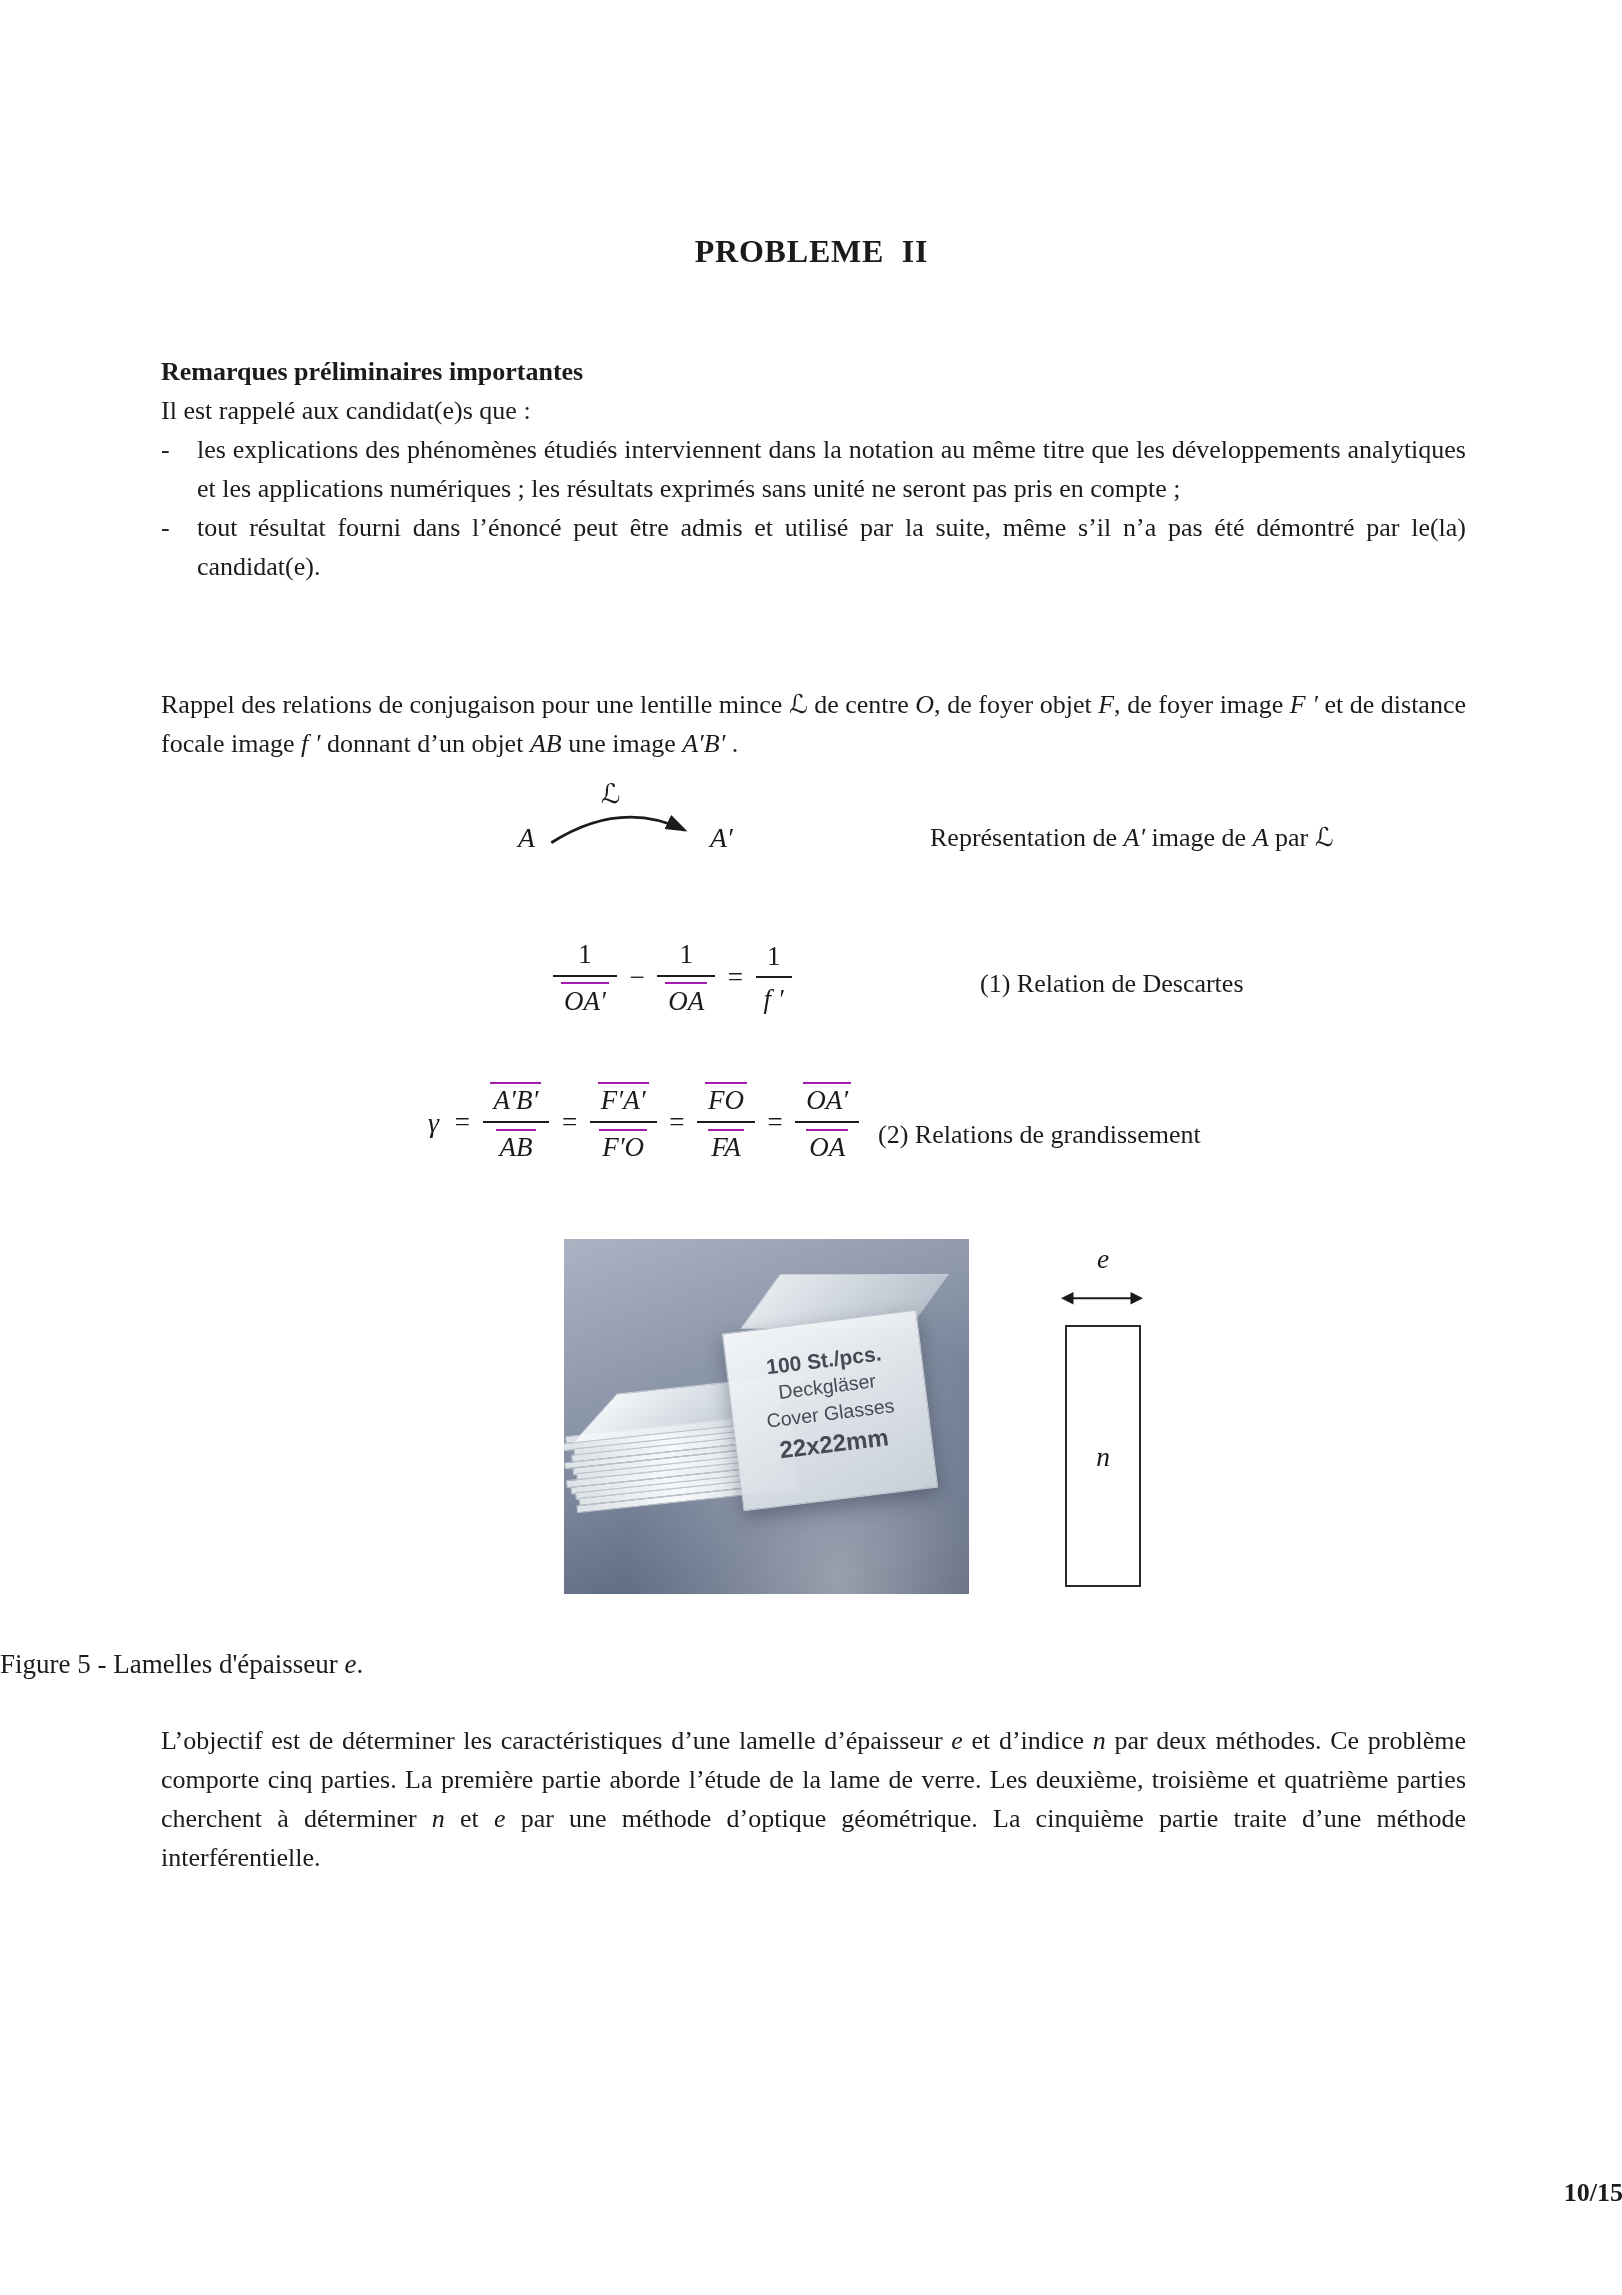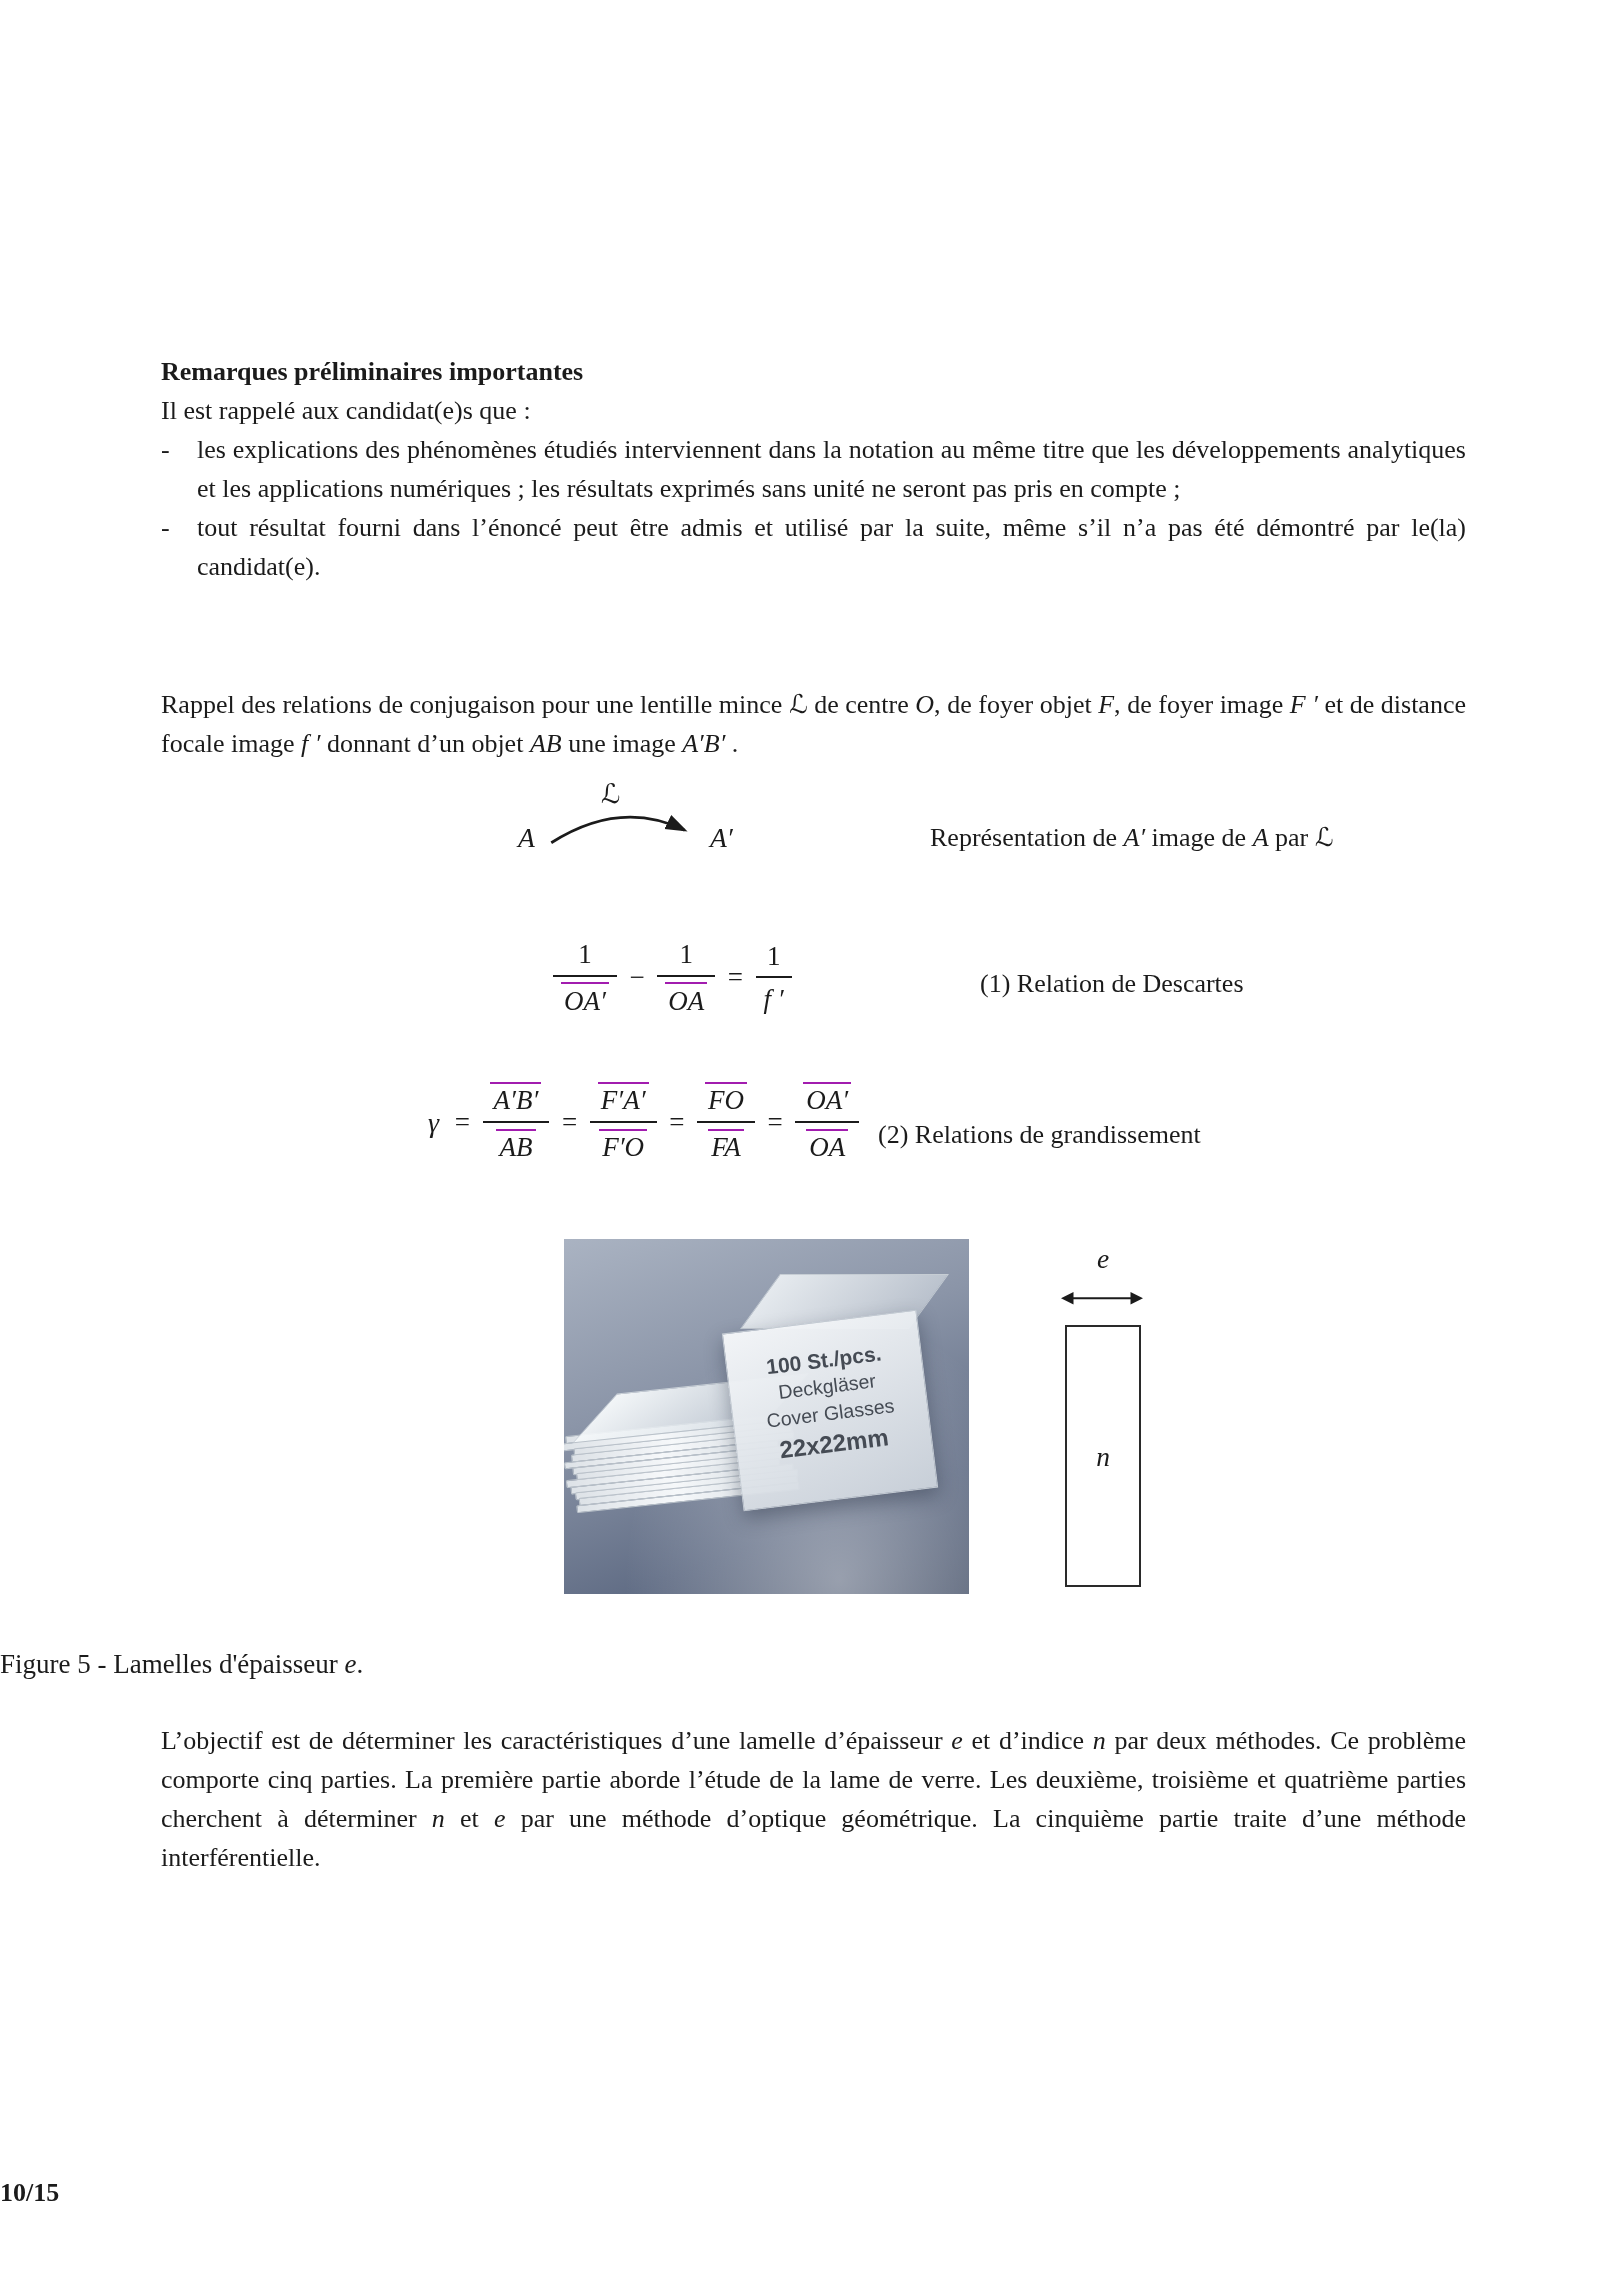--- a/index.html
+++ b/index.html
@@ -61,27 +61,28 @@
   .bl3{font-size:19.6px}
   .bl4{font-weight:bold;font-size:24px;margin-top:3.1px}
   .e-label{position:absolute;left:1065px;top:1239px;width:76px;text-align:center;
            font-style:italic;font-size:27.5px}
   .e-arrow{position:absolute;left:1061px;top:1280px}
   .slab{position:absolute;left:1065px;top:1325px;width:76px;height:262px;
         border:2px solid #2a2a2a;background:#ffffff;display:flex;align-items:center;justify-content:center}
   .slab .n{font-style:italic;font-size:27.5px}
   .fig-caption{position:absolute;left:0;top:1645px;width:100%;text-align:left;font-size:27px}
   .objective{position:absolute;left:161px;top:1721px;width:1305px;text-align:justify}
-  .footer{position:absolute;left:0;top:2173px;width:100%;text-align:left;font-weight:bold;font-size:26px}
+  .footer{position:absolute;left:0;top:2173px;width:100%;text-align:right;font-weight:bold;font-size:26px}
 </style>
 </head>
 <body>
 
 <div class="page">
 
+  <div class="title">PROBLEME  II</div>
 
   <div class="remarks">
     <div class="b">Remarques préliminaires importantes</div>
     <div>Il est rappelé aux candidat(e)s que :</div>
     <div class="li">
       <span class="marker">-</span>
       <span class="litext">les explications des phénomènes étudiés interviennent dans la notation au même titre que les développements analytiques et les applications numériques ; les résultats exprimés sans unité ne seront pas pris en compte ;</span>
     </div>
     <div class="li">
       <span class="marker">-</span>

